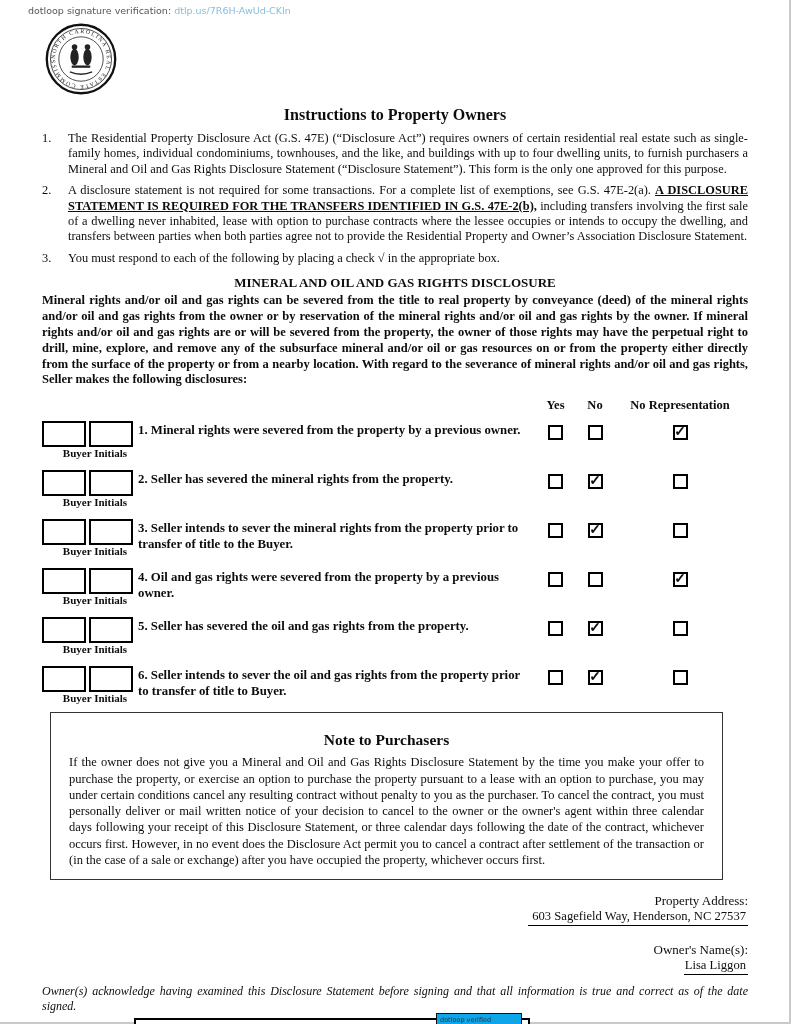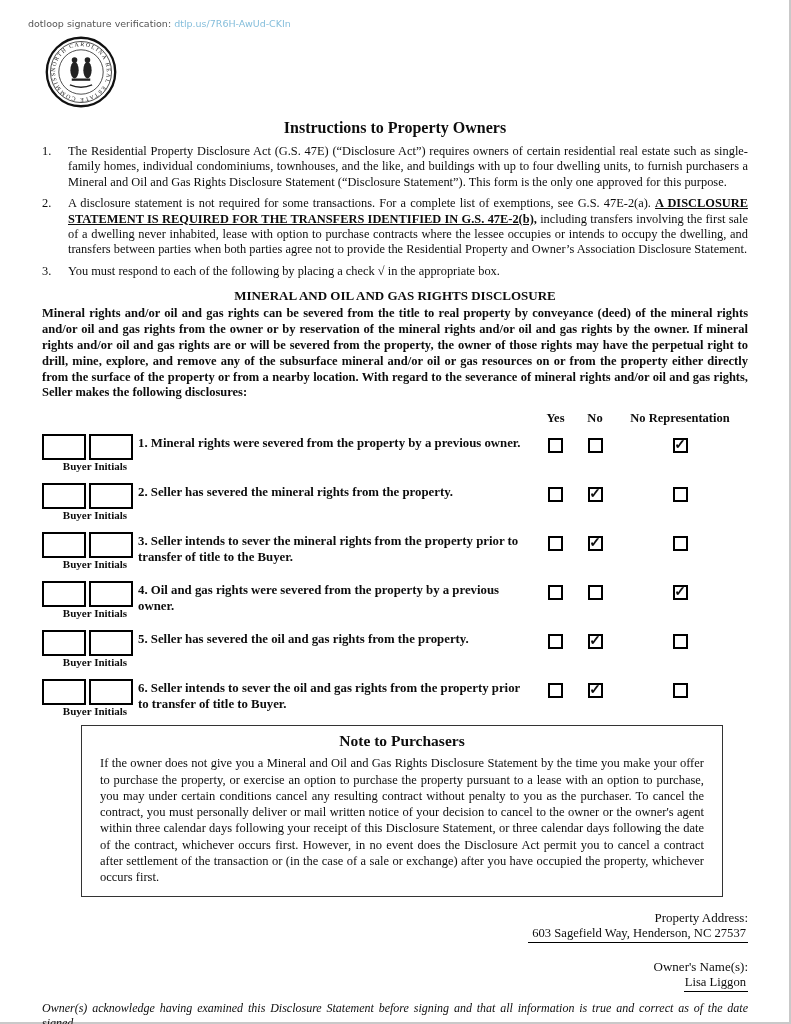--- a/index.html
+++ b/index.html
@@ -4,21 +4,21 @@
 <style>
   * { margin:0; padding:0; box-sizing:border-box; }
   html,body { background:#fff; }
   body {
     width:791px; height:1024px; overflow:hidden;
     font-family:"Liberation Serif", serif; color:#0d0d0d;
     box-shadow: inset -2px -2px 0 #c9c9c9;
   }
   .dl-bar {
     font-family:"DejaVu Sans", sans-serif; font-size:9.5px; color:#555;
-    padding:18px 0 0 28px;
+    padding:5px 0 0 28px;
   }
   .dl-bar a { color:#85bedb; text-decoration:none; }
   .page { padding:0 43px 0 42px; }
 
   
   .hdr { display:flex; margin-top:6px; }
   .seal { width:74px; height:74px; flex:0 0 74px; margin-left:2px; }
   .hdr-titles { margin-left:12px; padding-top:16px; }
   .hdr-titles .t1, .hdr-titles .t2 {
     font-weight:bold; font-size:14.5px; letter-spacing:.2px;
@@ -53,21 +53,21 @@
   .qchecks { flex:1; display:flex; padding-top:8px; }
   .ccol { display:flex; justify-content:center; }
   .cb {
     width:15px; height:15px; border:2px solid #000; background:#fff;
     display:inline-flex; align-items:center; justify-content:center;
     font-weight:bold; font-size:14px; line-height:1;
   }
   .cb.checked::after { content:"✓"; margin-top:-2px; }
 
   
-  .note-box { border:1.5px solid #333; margin:8px 25px 0 39px; padding:4px 18px 11px 18px; }
+  .note-box { border:1.5px solid #333; margin:8px 25px 0 8px; padding:16px 18px 11px 18px; }
   .note-head { text-align:center; font-weight:bold; font-size:15.5px; margin-top:2px; }
   .note-body { font-size:12.5px; line-height:1.3; text-align:justify; margin-top:5px; }
 
   
   .field-row { display:flex; align-items:flex-end; margin-top:13px; font-size:13px;flex-direction:column; }
   .flabel { white-space:nowrap; }
   .fill { flex:1; border-bottom:1.2px solid #000; padding:0 2px 1px 4px; font-size:12.6px; min-height:15px; }
   .ack { font-style:italic; font-size:12px; line-height:1.26; margin-top:9px; text-align:justify; }
 
   .sig-row { display:flex; align-items:flex-end; font-size:13px; }

